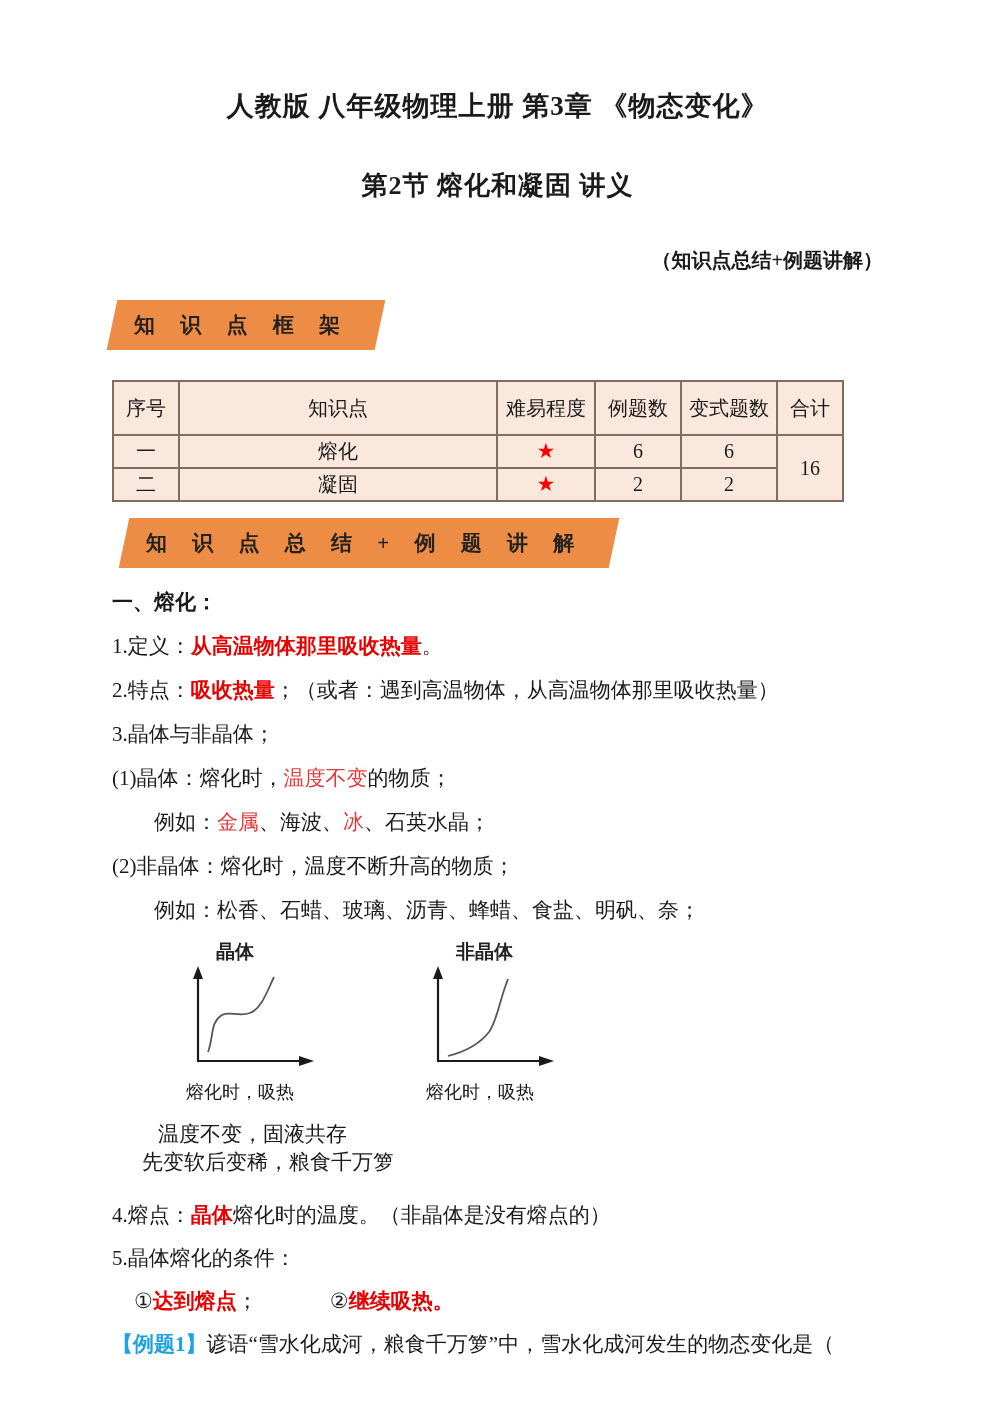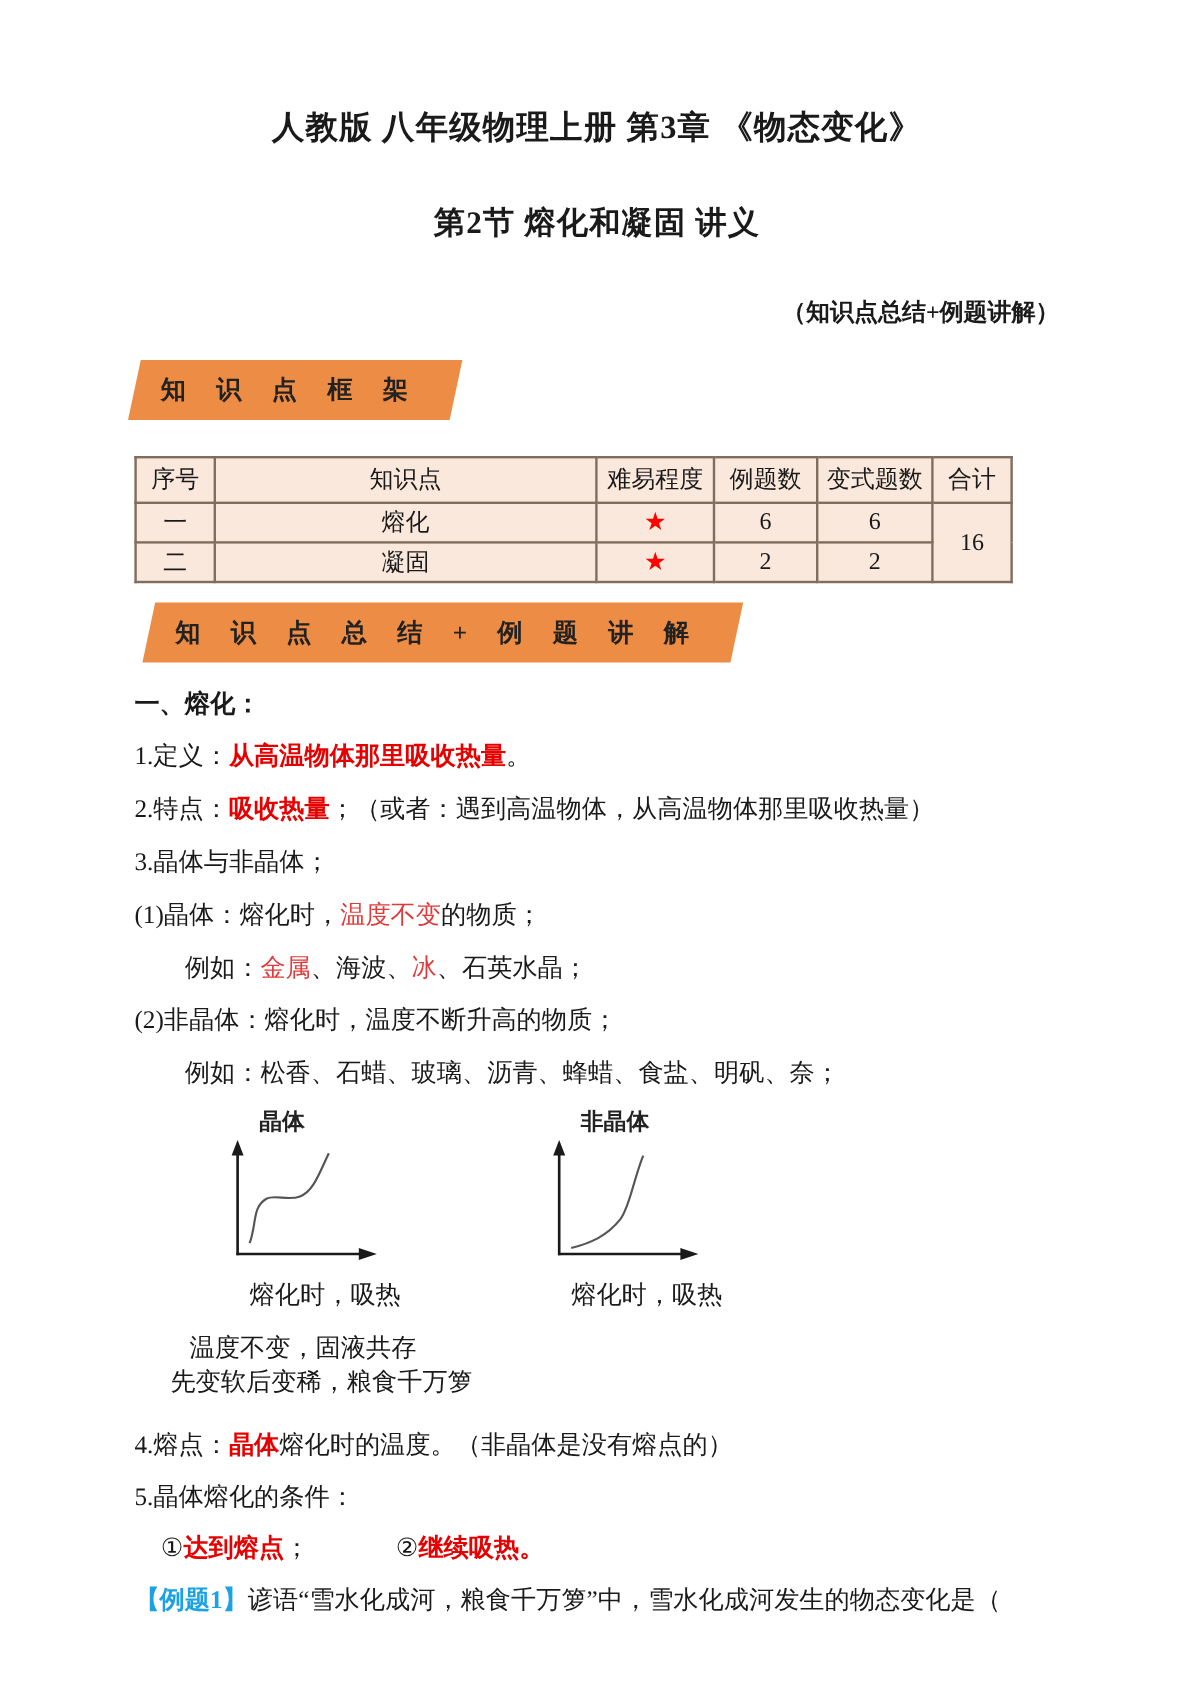--- a/index.html
+++ b/index.html
@@ -41,47 +41,47 @@
     table-layout:fixed;
     width:730px;
   }
   table.kframe th,table.kframe td{
     border:2px solid #7F6E5F;
     font-weight:normal;
     text-align:center;
     padding:0 4px;
     box-sizing:border-box;
   }
-  table.kframe th{height:38px;line-height:26px;}
+  table.kframe th{height:54px;line-height:26px;}
   table.kframe td{height:33px;}
   td.topic-cell{text-align:left;padding-left:12px;}
   .star{color:#FF0000;font-size:21px;}
 
   
   .content{margin-top:12px;font-size:21px;}
   .content p{margin:0;line-height:44px;white-space:nowrap;}
   .sec-title{font-weight:bold;}
   .red-b{color:#E60000;font-weight:bold;}
   .red{color:#E03A3A;}
   .indent1{padding-left:42px;}
   .indent2{padding-left:22px;}
   .gap-left{margin-left:72px;}
 
   
   .fig-heading{color:#E60000;font-weight:bold;font-size:21px;margin:6px 0 0 145px;line-height:32px;}
   .graphs{display:flex;margin-top:8px;}
   .graph-block{position:relative;width:150px;}
   .graph-left{margin-left:72px;}
-  .graph-right{margin-left:118px;}
+  .graph-right{margin-left:90px;}
   .graph-label{
     font-family:"Liberation Sans","DejaVu Sans",sans-serif;
     font-weight:bold;font-size:19px;color:#222;
     margin-left:32px;height:24px;line-height:24px;
   }
-  .graph-caption{font-size:21px;margin-top:2px;margin-left:2px;white-space:nowrap;text-align:right;}
+  .graph-caption{font-size:18px;margin-top:2px;margin-left:2px;white-space:nowrap;}
   .notes{display:flex;margin-top:16px;font-size:21px;white-space:nowrap;flex-direction:column;}
   .note1{margin-left:46px;}
   .note2{margin-left:30px;}
   .content2{margin-top:18px;font-size:21px;}
   .content2 p{margin:0;line-height:43px;white-space:nowrap;}
   .example-tag{color:#1BA2E3;font-weight:bold;}
   .example-line{white-space:normal !important;width:772px;}
 </style>
 </head>
 <body>

